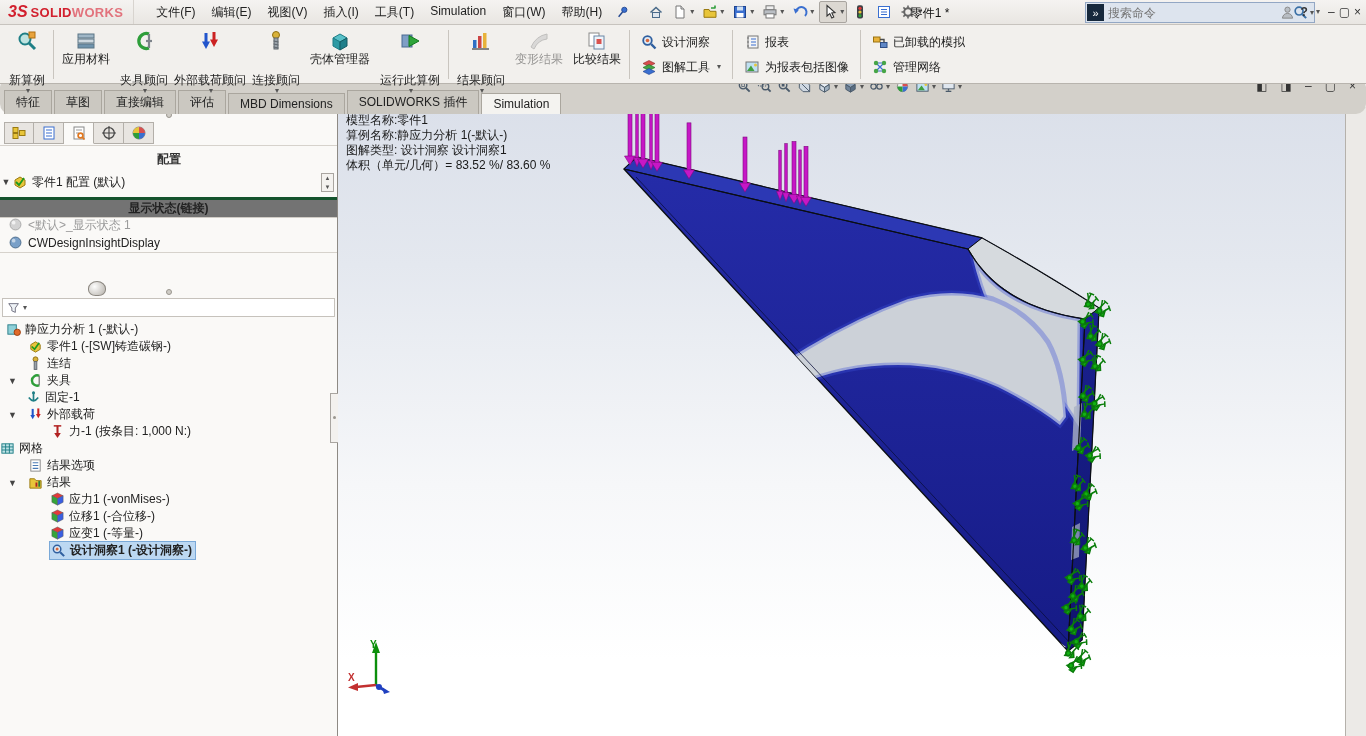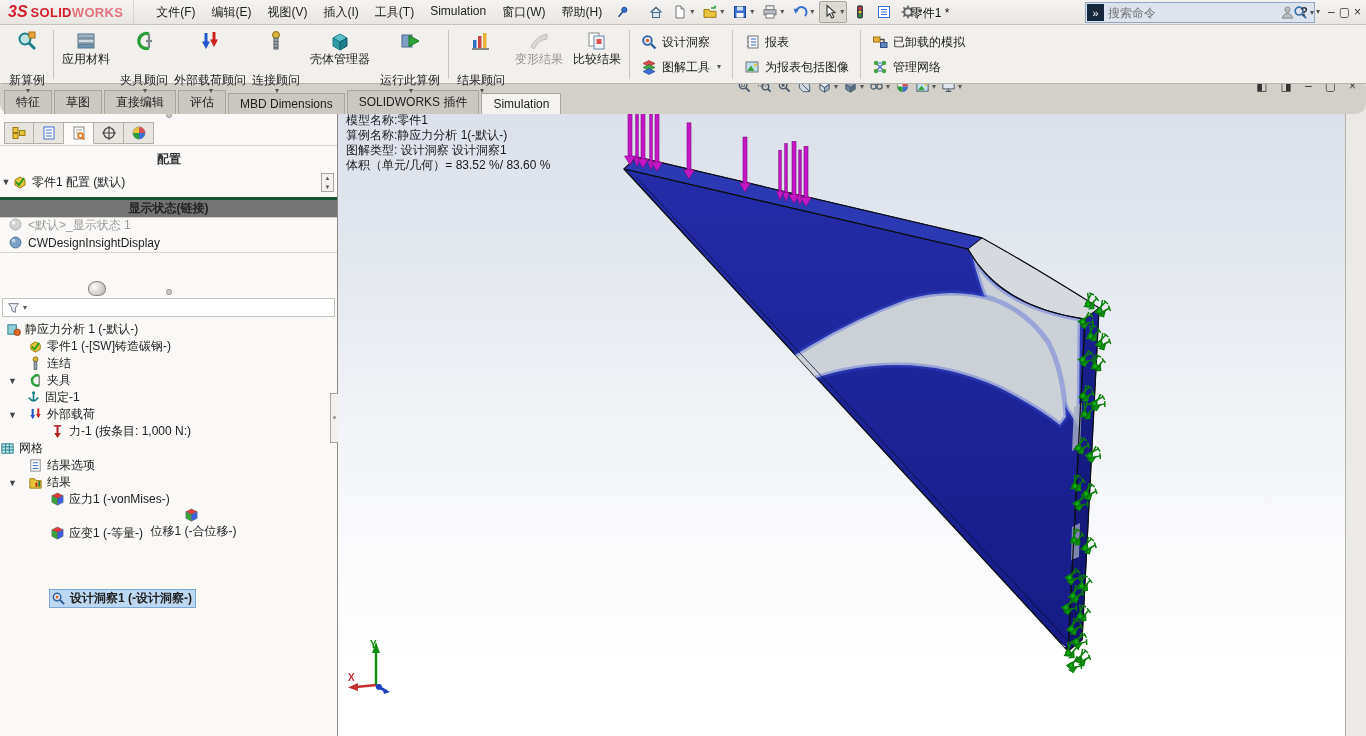--- a/index.html
+++ b/index.html
@@ -906,37 +906,37 @@
         <span>结果</span>
       </div>
       <div class="strow" style="padding-left: 50px;">
         <span class="ticon">
           <svg width="15" height="15">
             <use href="#t-plot"></use>
           </svg>
         </span>
         <span>应力1 (-vonMises-)</span>
       </div>
-      <div class="strow" style="padding-left: 50px; flex-direction: column;">
+      <div class="strow" style="padding-left: 50px;">
         <span class="ticon">
           <svg width="15" height="15">
             <use href="#t-plot"></use>
           </svg>
         </span>
         <span>位移1 (-合位移-)</span>
       </div>
       <div class="strow" style="padding-left: 50px;">
         <span class="ticon">
           <svg width="15" height="15">
             <use href="#t-plot"></use>
           </svg>
         </span>
         <span>应变1 (-等量-)</span>
       </div>
-      <div class="strow" style="padding-left: 50px; margin-top: 48px;">
+      <div class="strow" style="padding-left: 50px;">
         <span class="selbox">
           <span class="ticon">
             <svg width="15" height="15">
               <use href="#t-insight"></use>
             </svg>
           </span>
           <span>设计洞察1 (-设计洞察-)</span>
         </span>
       </div>
     </div>

